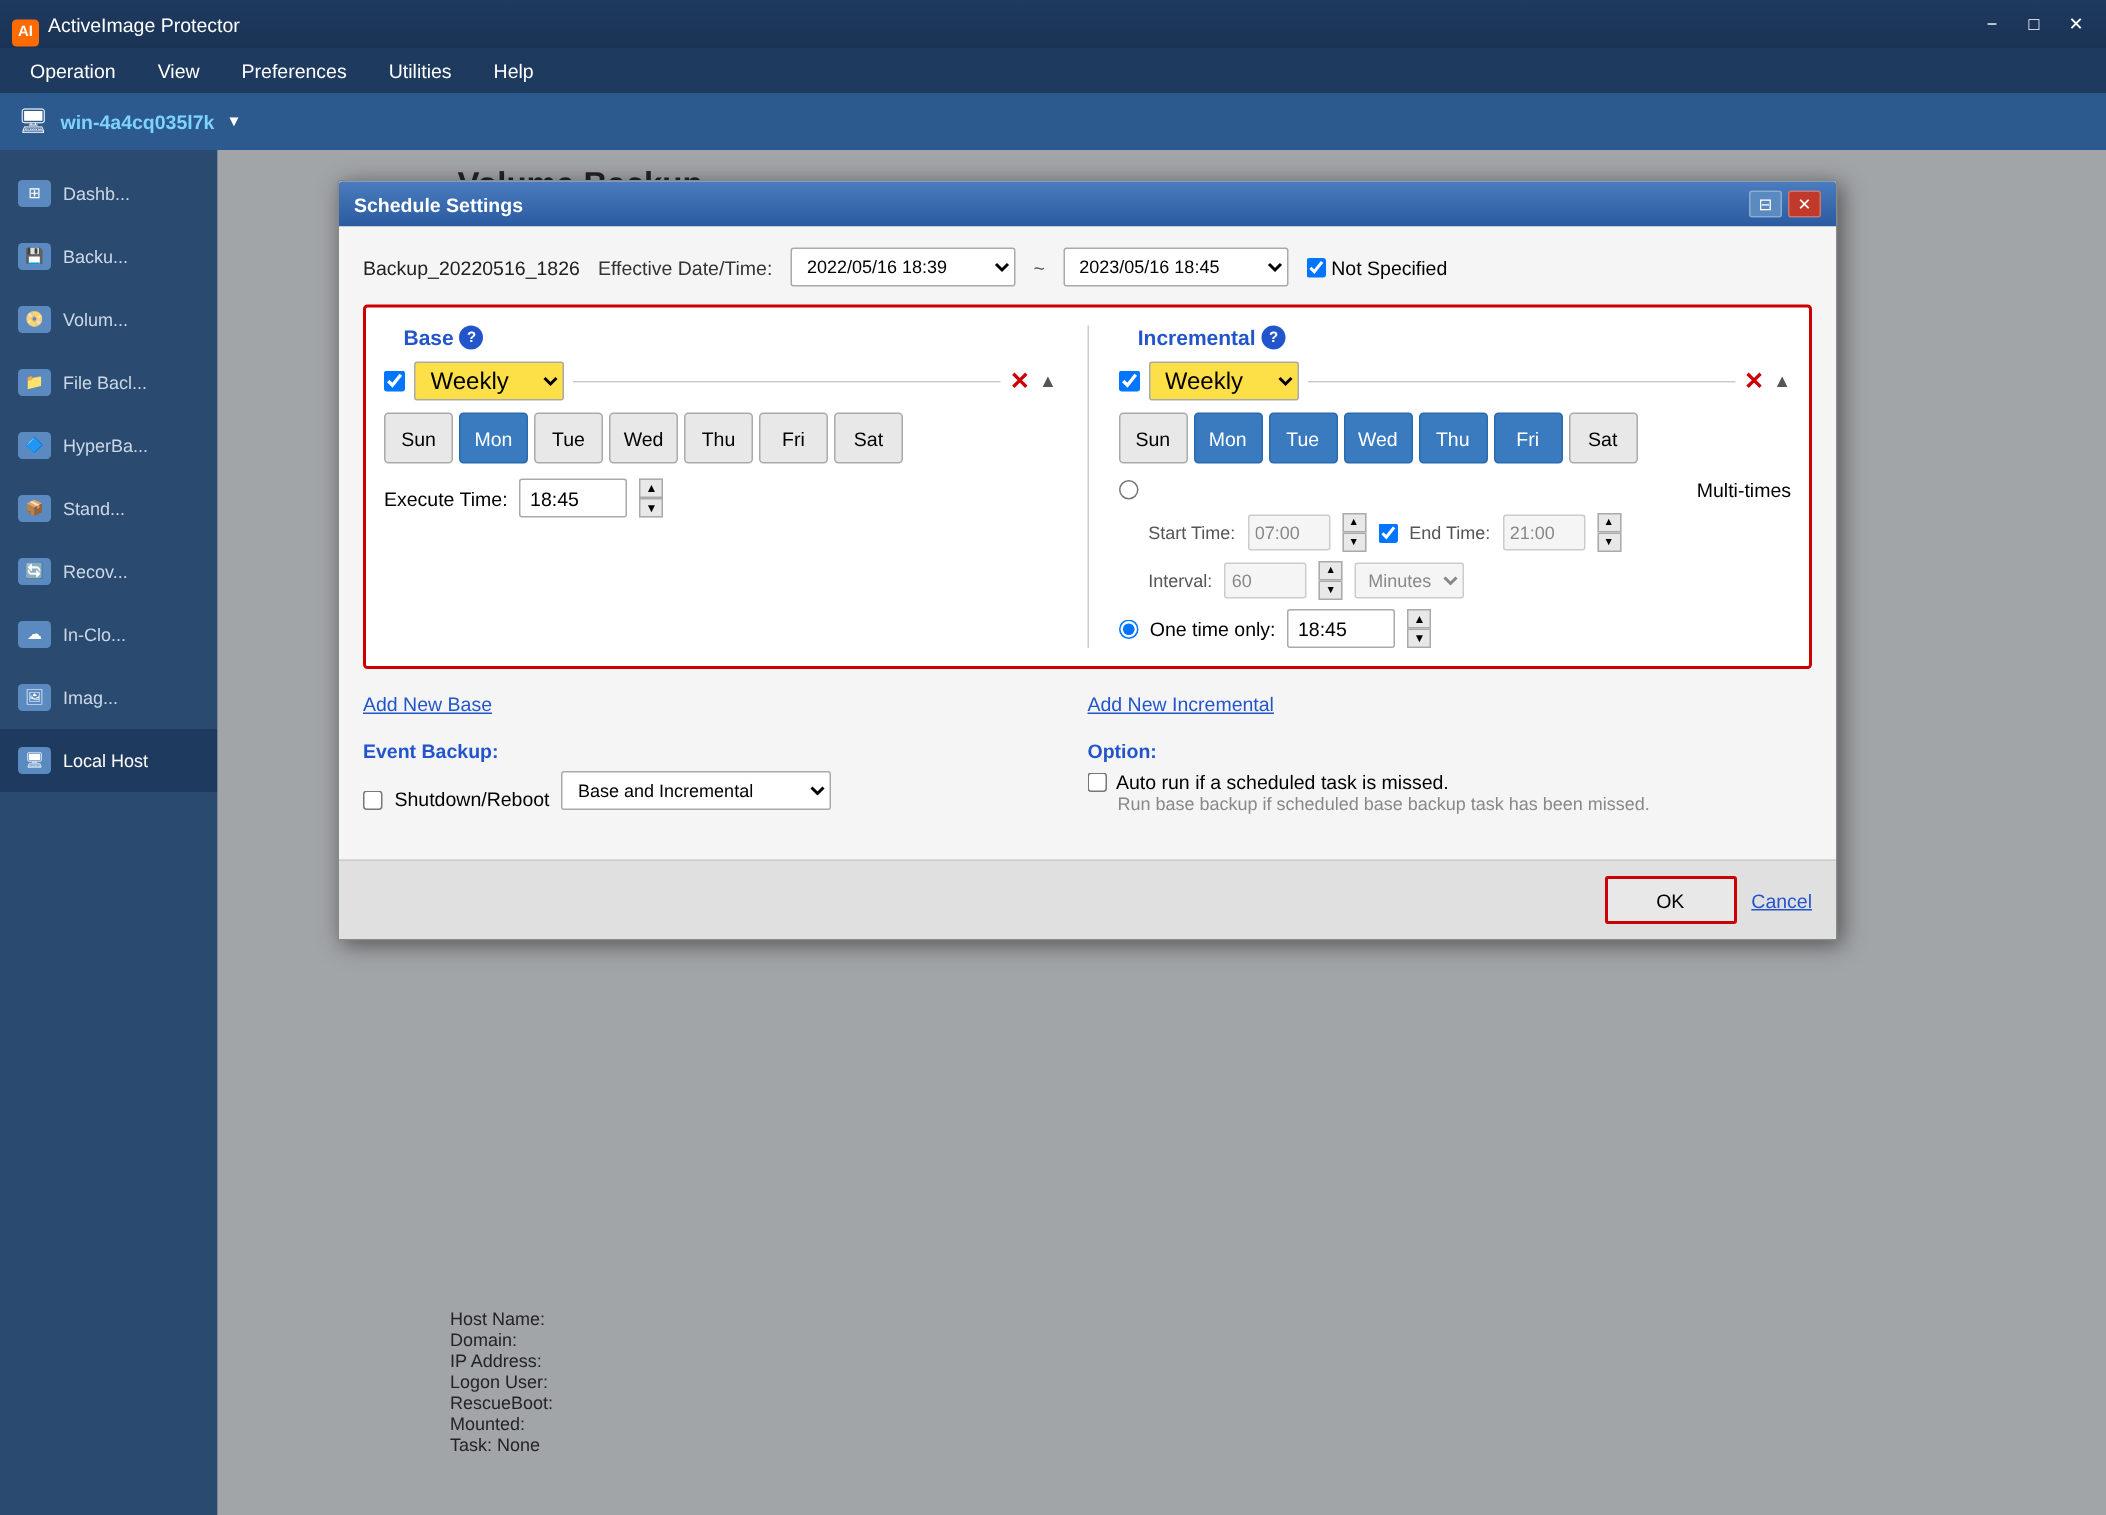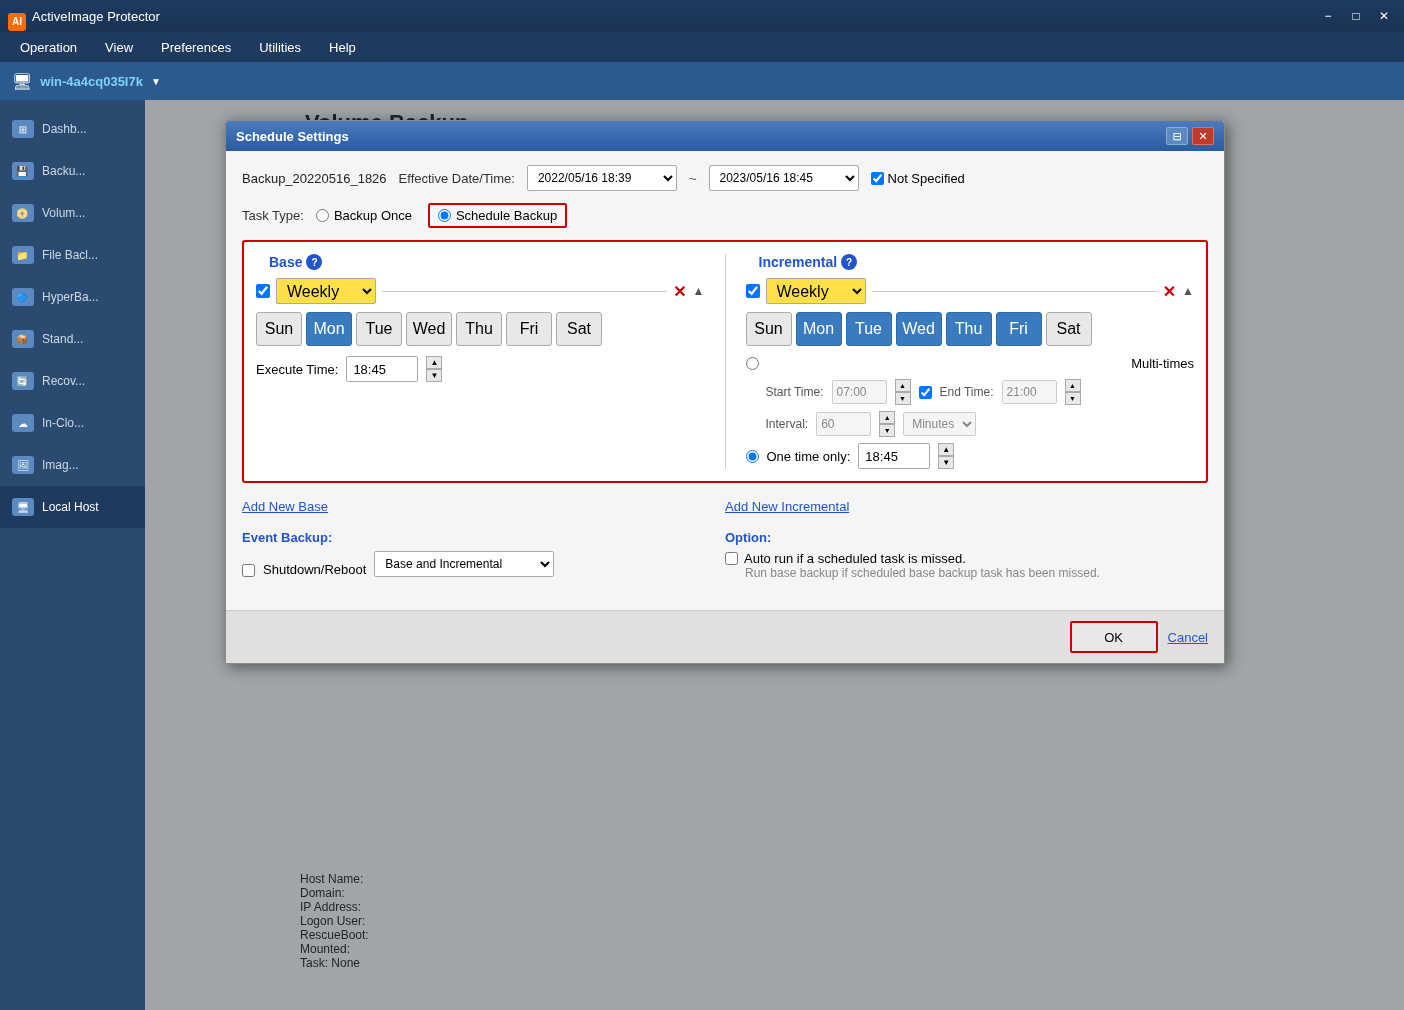--- a/index.html
+++ b/index.html
@@ -167,21 +167,21 @@
       padding: 2px 6px; border-radius: 2px; cursor: pointer; min-width: 100px;
     }
     .sched-line { flex: 1; height: 1px; background: #ccc; }
     .x-btn { color: #cc0000; font-size: 16px; cursor: pointer; font-weight: bold; }
     .up-btn { color: #555; font-size: 12px; cursor: pointer; }
 
     
     .day-buttons { display: flex; gap: 4px; margin-bottom: 10px; }
     .day-btn {
       min-width: 46px; height: 34px; border: 1px solid #aaa; background: #e8e8e8;
-      font-size: 16px; border-radius: 3px; cursor: pointer; display: flex; align-items: center; justify-content: center;
+      font-size: 13px; border-radius: 3px; cursor: pointer; display: flex; align-items: center; justify-content: center;
     }
     .day-btn.active { background: #3a7abf; color: white; border-color: #2a6aaf; }
 
     
     .execute-time-row { display: flex; align-items: center; gap: 8px; font-size: 13px; }
     .time-input {
       width: 72px; height: 26px; border: 1px solid #aaa; background: white;
       font-size: 13px; padding: 2px 6px; border-radius: 2px;
     }
     .spinner-btn { width: 16px; height: 13px; border: 1px solid #aaa; background: #e8e8e8; cursor: pointer; font-size: 8px; display: flex; align-items: center; justify-content: center; }
@@ -340,33 +340,20 @@
             <span class="tilde">~</span>
             <select class="date-select">
               <option value="2023/05/16 18:45">2023/05/16 18:45</option>
             </select>
             <div class="not-specified-check">
               <input type="checkbox" checked="" style="">
               <span>Not Specified</span>
             </div>
           </div>
 
-          <div class="dialog-row2">
-            <span class="task-type-label">Task Type:</span>
-            <div class="radio-group">
-              <label class="radio-item">
-                <input type="radio" name="task_type" style="">
-                <span>Backup Once</span>
-              </label>
-              <label class="radio-item radio-selected">
-                <input type="radio" name="task_type" checked="" style="">
-                <span>Schedule Backup</span>
-              </label>
-            </div>
-          </div>
 
           <div class="schedule-box">
 
             <div class="schedule-half">
               <div class="schedule-section-title">
                 <span>Base</span>
                 <span class="help-icon">?</span>
               </div>
               <div class="schedule-controls">
                 <input type="checkbox" checked="" class="sched-checkbox" style="">

